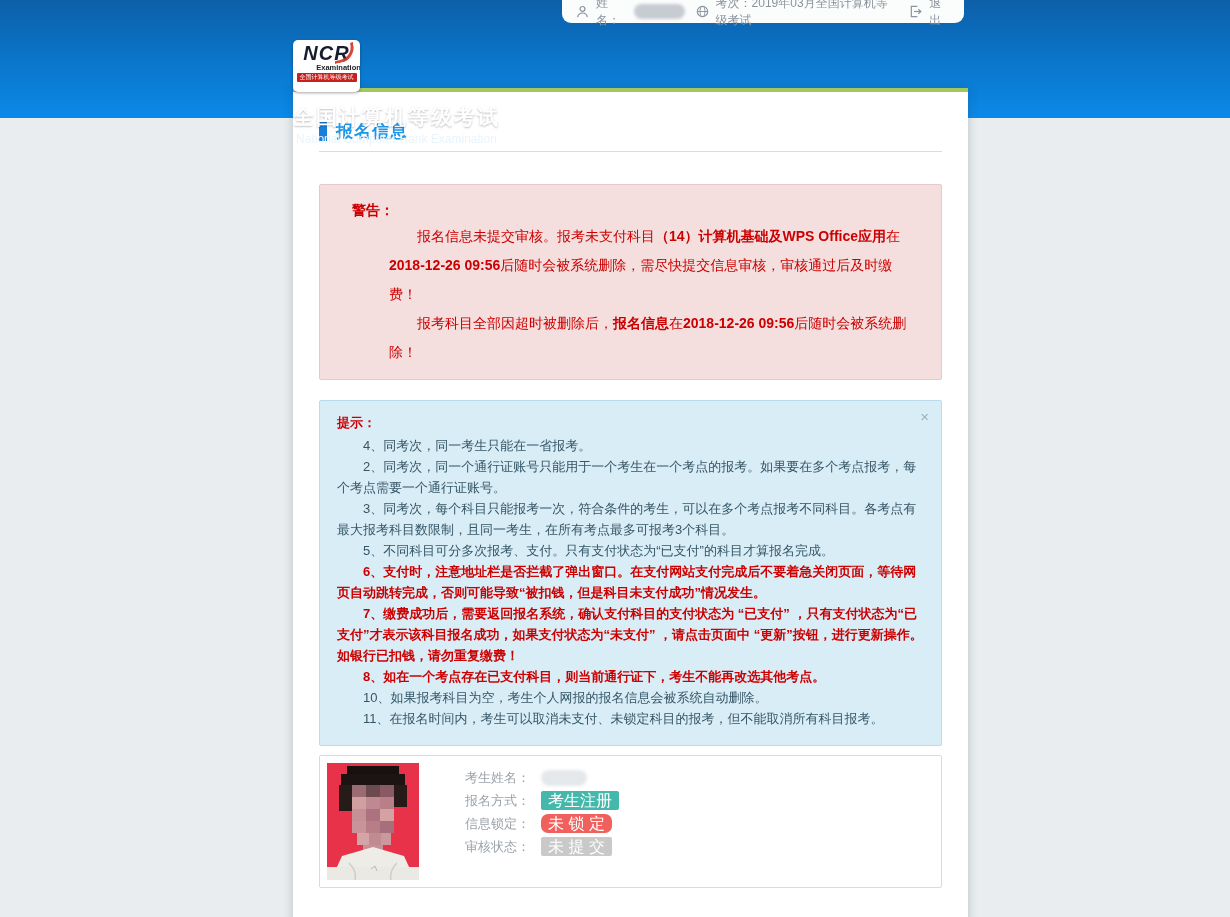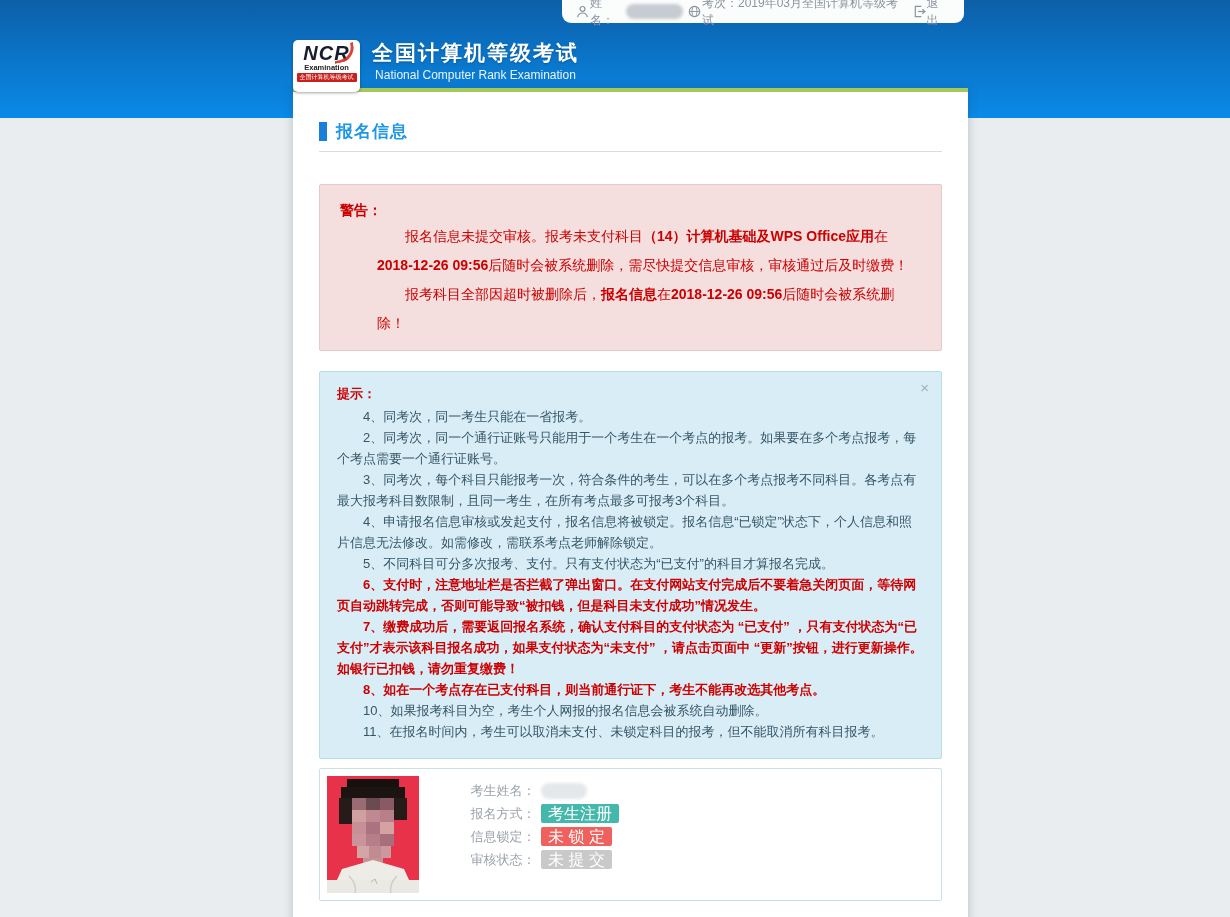--- a/index.html
+++ b/index.html
@@ -6,75 +6,75 @@
   body { font-family:"Liberation Sans","DejaVu Sans",sans-serif; }
   .stage { position:relative; width:1230px; height:917px; overflow:hidden; background:#e9edef; }
 
   
   .header { position:absolute; top:0; left:0; width:1230px; height:118px;
             background:linear-gradient(180deg,#0d5fa8 0%,#0a77cc 55%,#0a8ae8 100%); }
 
   
   .topbar { position:absolute; top:0; left:562px; width:402px; height:23px;
             background:#fbfcfc; border-radius:0 0 9px 9px; display:flex; align-items:center;
-            padding:0 14px; gap:1px; font-size:12px; color:#8a929c; }
+            padding:0 14px; gap:7px; font-size:12px; color:#8a929c; }
   .topbar svg { display:block; }
   .blob { display:inline-block; width:58px; height:15px; background:#c6ccd2; border-radius:8px; filter:blur(1.5px); }
   .logout { cursor:pointer; }
 
   
-  .logo-row { position:absolute; top:40px; left:293px; display:flex; align-items:flex-start; gap:12px; z-index:5; }
+  .logo-row { position:absolute; top:40px; left:293px; display:flex; align-items:flex-start; gap:12px; z-index:5;flex-direction:column; }
   .logo-box { width:67px; height:52px; background:#fff; border-radius:5px; padding:3px 4px 2px;
               display:flex; flex-direction:column; align-items:center; position:relative; overflow:hidden;
               box-shadow:0 1px 3px rgba(0,0,0,.35); }
   .logo-letters { font-size:20px; font-weight:bold; font-style:italic; color:#181d2e; line-height:20px; letter-spacing:1px; }
   .logo-swoosh { position:absolute; top:4px; right:5px; width:22px; height:18px;
                  border-right:3px solid #d23226; border-bottom:3px solid #d23226;
                  border-radius:0 0 16px 0; transform:rotate(-12deg); opacity:.9; }
-  .logo-sub { font-size:7.5px; font-weight:bold; color:#222; line-height:9px; }
+  .logo-sub { font-size:7.5px; font-weight:bold; color:#222; line-height:9px;padding-left:24px; }
   .logo-banner { margin-top:1px; background:#c8201c; color:#fff; font-size:6px; line-height:9px;
                  padding:0 3px; white-space:nowrap; border-radius:1px; }
   .brand-title { color:#fff; font-size:21px; font-weight:bold; letter-spacing:2px; line-height:26px; text-shadow:0 1px 2px rgba(0,0,0,.25); }
   .brand-sub { color:#e9f4fc; font-size:12px; line-height:18px;text-align:center; }
 
   
   .column { position:absolute; left:293px; top:88px; width:675px; height:885px;
             background:#fff; border-top:4px solid #a3c95c; box-shadow:0 0 9px rgba(40,60,80,.25);
             padding:0 26px; }
 
   .page-title-row { margin-top:28px; display:flex; align-items:center; gap:9px; height:22px; }
   .title-accent { width:8px; height:19px; background:#1a7fd8; }
   .page-title { font-size:17px; font-weight:bold; color:#1e96e8; letter-spacing:1px; }
   .title-divider { margin-top:9px; border-bottom:1px solid #d9dde0; }
 
   
   .warning-box { margin-top:32px; background:#f4dede; border:1px solid #e7c9c9; border-radius:2px;
-                 padding:13px 20px 12px; color:#cc0000; font-size:14px; }
+                 padding:13px 32px 12px; color:#cc0000; font-size:14px; }
   .w-title { font-weight:bold; line-height:24px; }
   .w-p { line-height:29px; text-indent:2em;margin-left:37px; }
   .w-p b { font-weight:bold; }
 
   
   .tips-box { margin-top:20px; background:#d9edf7; border:1px solid #b8dce9; border-radius:2px;
               padding:12px 17px 16px; position:relative; font-size:13px; }
   .tips-close { position:absolute; top:8px; right:12px; color:#9ab4bf; font-size:15px; line-height:15px; cursor:pointer; }
   .t-title { color:#cc0000; font-weight:bold; line-height:20px; margin-bottom:2px; }
   .t-item { color:#355666; line-height:21px; text-indent:2em; }
   .t-item.em { color:#cc0000; font-weight:bold; }
 
   
   .profile-card { margin-top:9px; background:#fff; border:1px solid #cbdfe9; border-radius:2px;
                   height:133px; display:flex; padding:7px; gap:46px; }
   .photo { width:92px; height:117px; display:block; }
   .p-rows { padding-top:5px; display:flex; flex-direction:column; gap:4px; }
-  .p-row { display:flex; align-items:center; height:19px; font-size:13px;text-align:center; }
+  .p-row { display:flex; align-items:center; height:19px; font-size:13px; }
   .p-label { color:#9aa2a9; width:76px; }
   .badge { color:#fff; font-size:16px; line-height:17px; padding:1px 7px; border-radius:2px; white-space:pre; }
   .badge.teal { background:#45b8ac; }
-  .badge.red  { background:#f0605c; }
+  .badge.red  { background:#f0605c;border-radius:7px; }
   .badge.gray { background:#c9c9c9; }
   .blob2 { width:46px; height:16px; background:#e5e8ea; border-radius:8px; filter:blur(1.5px); }
 </style>
 </head>
 <body>
 
 <div class="stage">
 
   <div class="header">
 
@@ -134,21 +134,20 @@
       <p class="w-p"><span>报名信息未提交审核。报考未支付科目</span><b>（14）计算机基础及WPS Office应用</b><span>在</span><b>2018-12-26 09:56</b><span>后随时会被系统删除，需尽快提交信息审核，审核通过后及时缴费！</span></p>
       <p class="w-p"><span>报考科目全部因超时被删除后，</span><b>报名信息</b><span>在</span><b>2018-12-26 09:56</b><span>后随时会被系统删除！</span></p>
     </div>
 
     <div class="tips-box">
       <span class="tips-close">×</span>
       <p class="t-title">提示：</p>
       <p class="t-item">4、同考次，同一考生只能在一省报考。</p>
       <p class="t-item">2、同考次，同一个通行证账号只能用于一个考生在一个考点的报考。如果要在多个考点报考，每个考点需要一个通行证账号。</p>
       <p class="t-item">3、同考次，每个科目只能报考一次，符合条件的考生，可以在多个考点报考不同科目。各考点有最大报考科目数限制，且同一考生，在所有考点最多可报考3个科目。</p>
-      <p class="t-item">4、申请报名信息审核或发起支付，报名信息将被锁定。报名信息“已锁定”状态下，个人信息和照片信息无法修改。如需修改，需联系考点老师解除锁定。</p>
       <p class="t-item">5、不同科目可分多次报考、支付。只有支付状态为“已支付”的科目才算报名完成。</p>
       <p class="t-item em">6、支付时，注意地址栏是否拦截了弹出窗口。在支付网站支付完成后不要着急关闭页面，等待网页自动跳转完成，否则可能导致“被扣钱，但是科目未支付成功”情况发生。</p>
       <p class="t-item em">7、缴费成功后，需要返回报名系统，确认支付科目的支付状态为 “已支付” ，只有支付状态为“已支付”才表示该科目报名成功，如果支付状态为“未支付” ，请点击页面中 “更新”按钮，进行更新操作。如银行已扣钱，请勿重复缴费！</p>
       <p class="t-item em">8、如在一个考点存在已支付科目，则当前通行证下，考生不能再改选其他考点。</p>
       <p class="t-item">10、如果报考科目为空，考生个人网报的报名信息会被系统自动删除。</p>
       <p class="t-item">11、在报名时间内，考生可以取消未支付、未锁定科目的报考，但不能取消所有科目报考。</p>
     </div>
 
     <div class="profile-card">
       <svg class="photo" viewBox="0 0 92 117" preserveAspectRatio="none">

